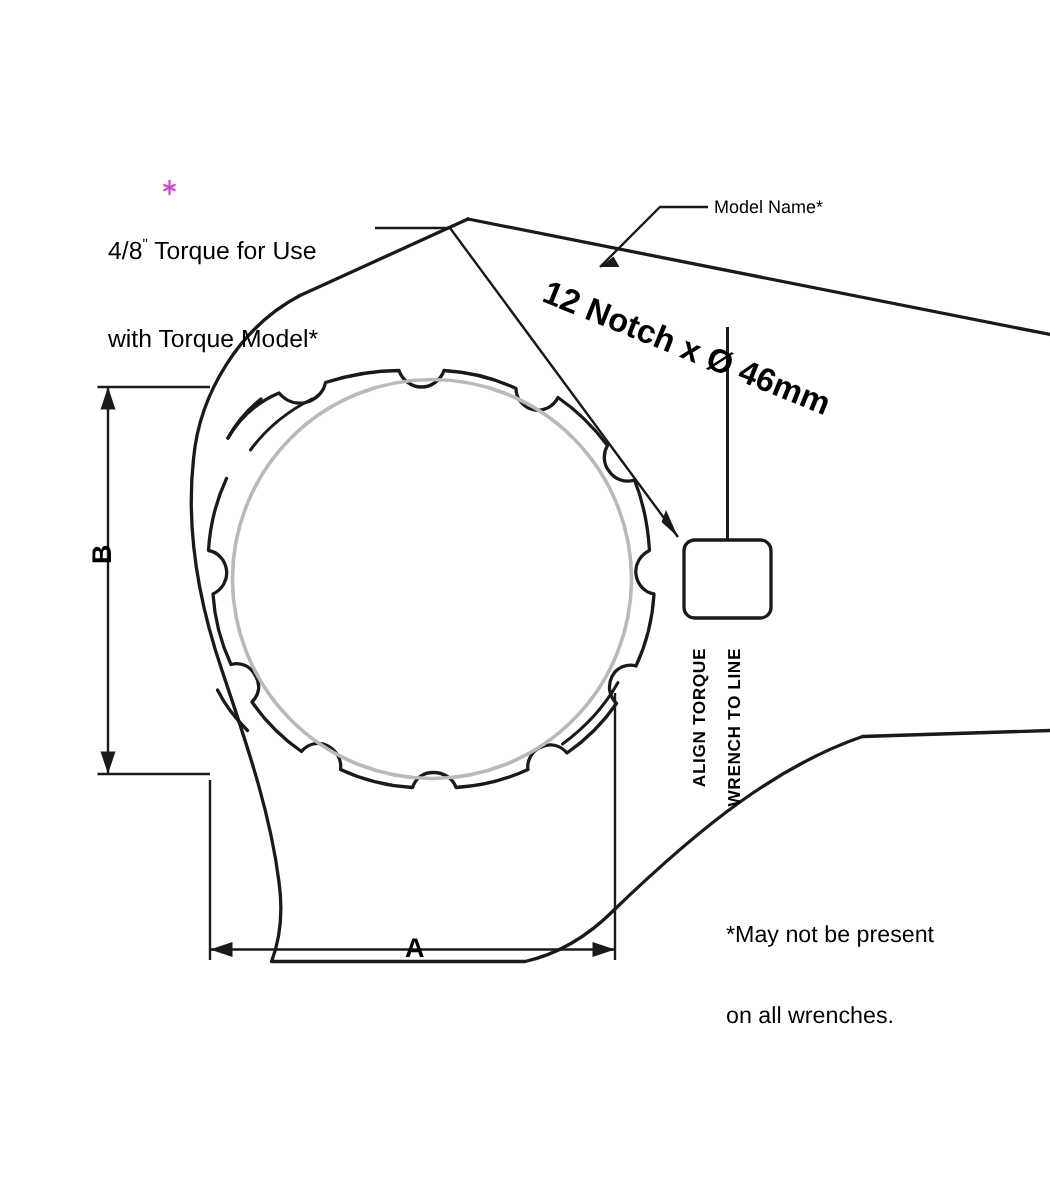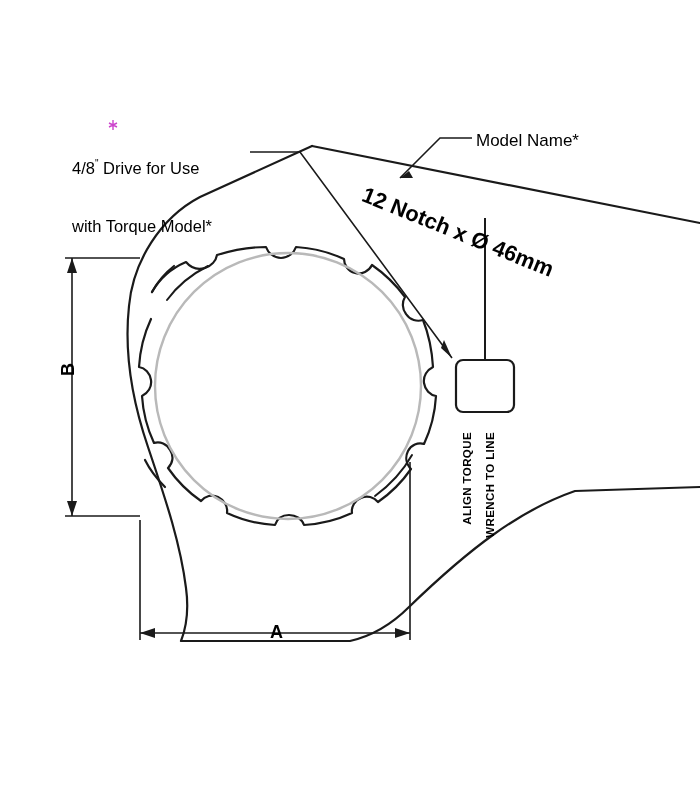--- a/index.html
+++ b/index.html
@@ -38,21 +38,21 @@
     top: 119px;
     font-size: 16.5px;
   }
   .lbl-drive .sup {
     font-size: 10px;
     vertical-align: super;
   }
   .lbl-model {
     left: 476px;
     top: 131px;
-    font-size: 17px;
+    font-size: 12px;
   }
   .lbl-note {
     left: 484px;
     top: 578px;
     font-size: 15.5px;
   }
   .lbl-dim-a {
     left: 270px;
     top: 622px;
     font-size: 18px;
@@ -198,28 +198,32 @@
     </g>
 
     <line x1="485" y1="218" x2="485" y2="360" stroke="#1a1a1a" stroke-width="2"></line>
 
     <rect x="456" y="360" width="58" height="52" rx="7" ry="7" fill="#ffffff" stroke="#1a1a1a" stroke-width="2.2"></rect>
 
     <path d="M 113,120 L 113,130 M 109,123 L 117,127 M 117,123 L 109,127" stroke="#cc44cc" stroke-width="1.4" fill="none"></path>
   </svg>
 
   <div class="lbl lbl-drive">
-    <div><span>4/8</span><span class="sup">"</span><span> Drive for Use</span></div>
+    <div><span>4/8</span><span class="sup">"</span><span> Torque for Use</span></div>
     <div>with Torque Model*</div>
   </div>
 
   <div class="lbl lbl-model">Model Name*</div>
 
   <div class="lbl-notch">12 Notch x Ø 46mm</div>
 
   <div class="lbl lbl-align-1">ALIGN TORQUE</div>
   <div class="lbl lbl-align-2">WRENCH TO LINE</div>
 
+  <div class="lbl lbl-note">
+    <div>*May not be present</div>
+    <div>on all wrenches.</div>
+  </div>
 
   <div class="lbl lbl-dim-a">A</div>
   <div class="lbl lbl-dim-b">B</div>
 
 </div>
 
 </body></html>

